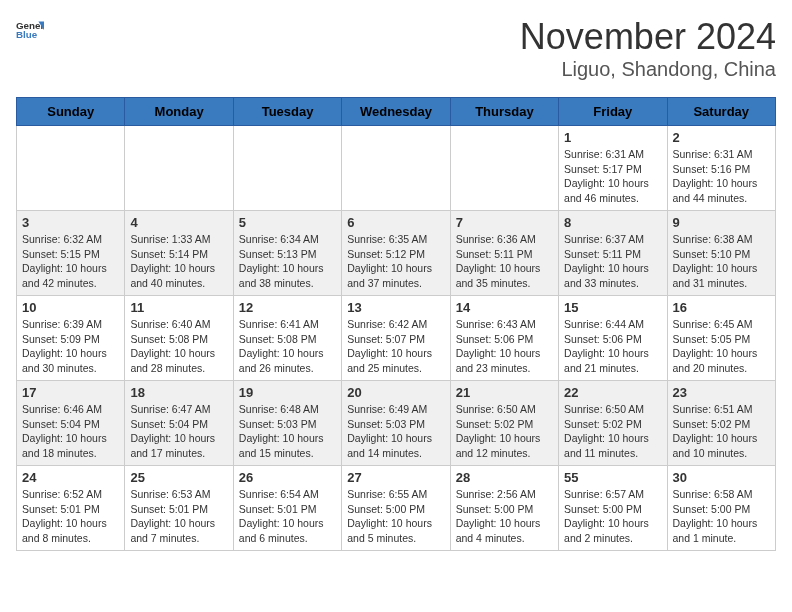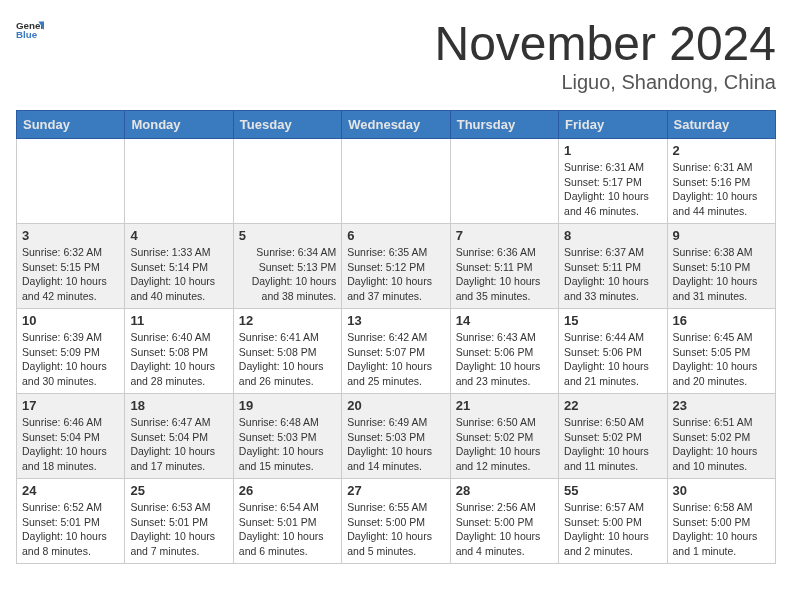--- a/index.html
+++ b/index.html
@@ -22,37 +22,37 @@
       gap: 4px;
     }
     .logo-icon {
       width: 28px;
       height: 28px;
     }
     .title-section {
       text-align: right;
     }
     .month-title {
-      font-size: 48px;
+      font-size: 36px;
       font-weight: normal;
       color: #333;
     }
     .location-title {
       font-size: 20px;
       color: #555;
     }
     .calendar-table {
       width: 100%;
       border-collapse: collapse;
       table-layout: fixed;
     }
     .calendar-table th {
       background-color: #3a7abf;
-      color: #e5e5e5;
-      text-align: left;
+      color: #000000;
+      text-align: center;
       padding: 6px 6px;
       font-size: 13px;
       font-weight: bold;
       border: 1px solid #2a5a9f;
     }
     .calendar-table td {
       border: 1px solid #ccc;
       vertical-align: top;
       padding: 4px 5px;
       min-height: 80px;
@@ -143,21 +143,21 @@
         </td>
         <td>
           <span class="day-number">4</span>
           <div class="day-info" style="white-space: pre-line;">Sunrise: 1:33 AM
 Sunset: 5:14 PM
 Daylight: 10 hours
 and 40 minutes.</div>
         </td>
         <td>
           <span class="day-number">5</span>
-          <div class="day-info" style="white-space: pre-line; text-align: right;">Sunrise: 6:34 AM
+          <div class="day-info" style="white-space: pre-line;">Sunrise: 6:34 AM
 Sunset: 5:13 PM
 Daylight: 10 hours
 and 38 minutes.</div>
         </td>
         <td>
           <span class="day-number">6</span>
           <div class="day-info" style="white-space: pre-line;">Sunrise: 6:35 AM
 Sunset: 5:12 PM
 Daylight: 10 hours
 and 37 minutes.</div>

